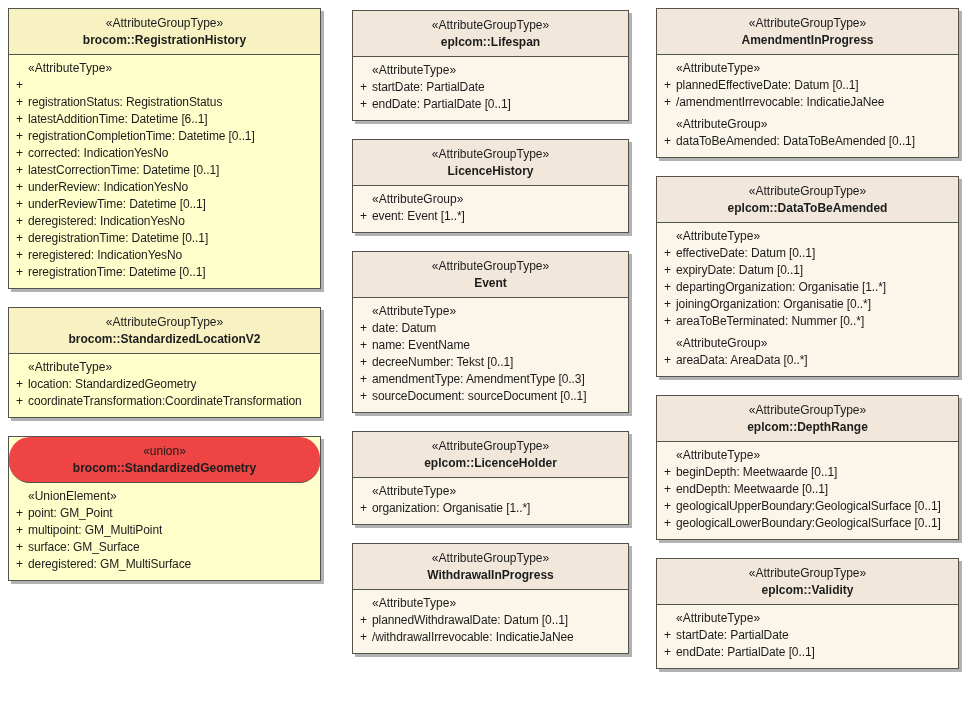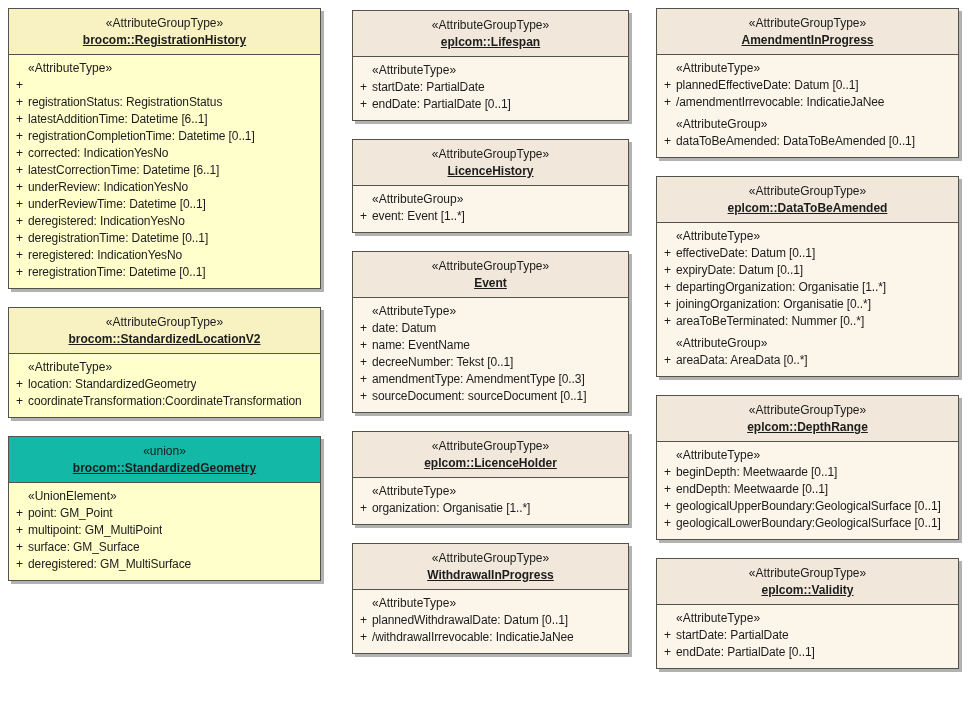--- a/index.html
+++ b/index.html
@@ -16,21 +16,21 @@
     border:1px solid #53534b;
     margin-bottom:18px;
     font-size:12px;
   }
   .box-header{
     text-align:center;
     padding:6px 4px 5px 4px;
     border-bottom:1px solid #53534b;
     line-height:17px;
   }
-  .box-name{font-weight:bold;text-decoration:underline;}
+  .box-name{font-weight:bold;}
   .box-body{
     padding:5px 4px 7px 4px;
     line-height:17px;
   }
   .group-heading{padding-left:15px;}
   .group-heading:not(:first-child){margin-top:5px;}
   .attr-row{display:flex;align-items:baseline;}
   .plus{flex:0 0 15px;padding-left:3px;box-sizing:border-box;}
   .attr-text{white-space:nowrap;overflow:hidden;letter-spacing:-0.1px;}
 </style>
@@ -60,21 +60,21 @@
           <div class="attr-row">
             <span class="plus">+</span>
             <span class="attr-text">registrationCompletionTime: Datetime [0..1]</span>
           </div>
           <div class="attr-row">
             <span class="plus">+</span>
             <span class="attr-text">corrected: IndicationYesNo</span>
           </div>
           <div class="attr-row">
             <span class="plus">+</span>
-            <span class="attr-text">latestCorrectionTime: Datetime [6..1]</span>
+            <span class="attr-text">latestCorrectionTime: Datetime [0..1]</span>
           </div>
           <div class="attr-row">
             <span class="plus">+</span>
             <span class="attr-text">underReview: IndicationYesNo</span>
           </div>
           <div class="attr-row">
             <span class="plus">+</span>
             <span class="attr-text">underReviewTime: Datetime [0..1]</span>
           </div>
           <div class="attr-row">
@@ -106,21 +106,21 @@
             <span class="plus">+</span>
             <span class="attr-text">location: StandardizedGeometry</span>
           </div>
           <div class="attr-row">
             <span class="plus">+</span>
             <span class="attr-text">coordinateTransformation:CoordinateTransformation</span>
           </div>
         </div>
       </div>
       <div class="uml-box" style="background: rgb(255, 255, 204); border-color: rgb(83, 83, 75); box-shadow: rgb(178, 178, 178) 3px 3px 0px;">
-        <div class="box-header" style="background: #14b8a6; border-bottom-color: rgb(83, 83, 75);">
+        <div class="box-header" style="background: #ef4444; border-bottom-color: rgb(83, 83, 75); border-radius: 21px;">
           <div class="stereotype">«union»</div>
           <div class="box-name">brocom::StandardizedGeometry</div>
         </div>
         <div class="box-body">
           <div class="group-heading">«UnionElement»</div>
           <div class="attr-row">
             <span class="plus">+</span>
             <span class="attr-text">point: GM_Point</span>
           </div>
           <div class="attr-row">

